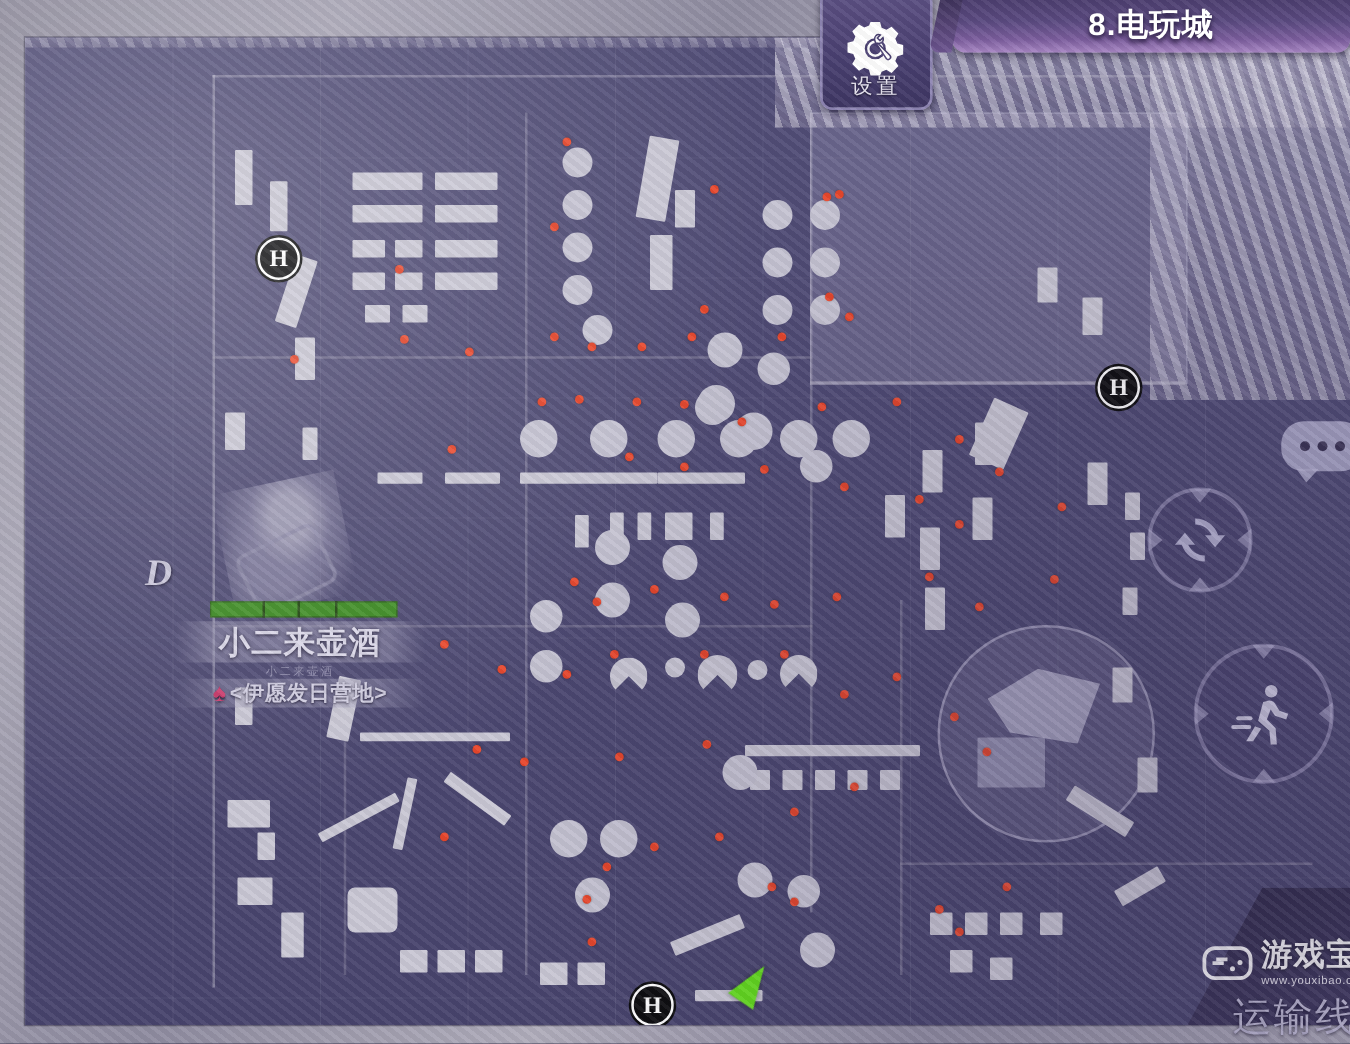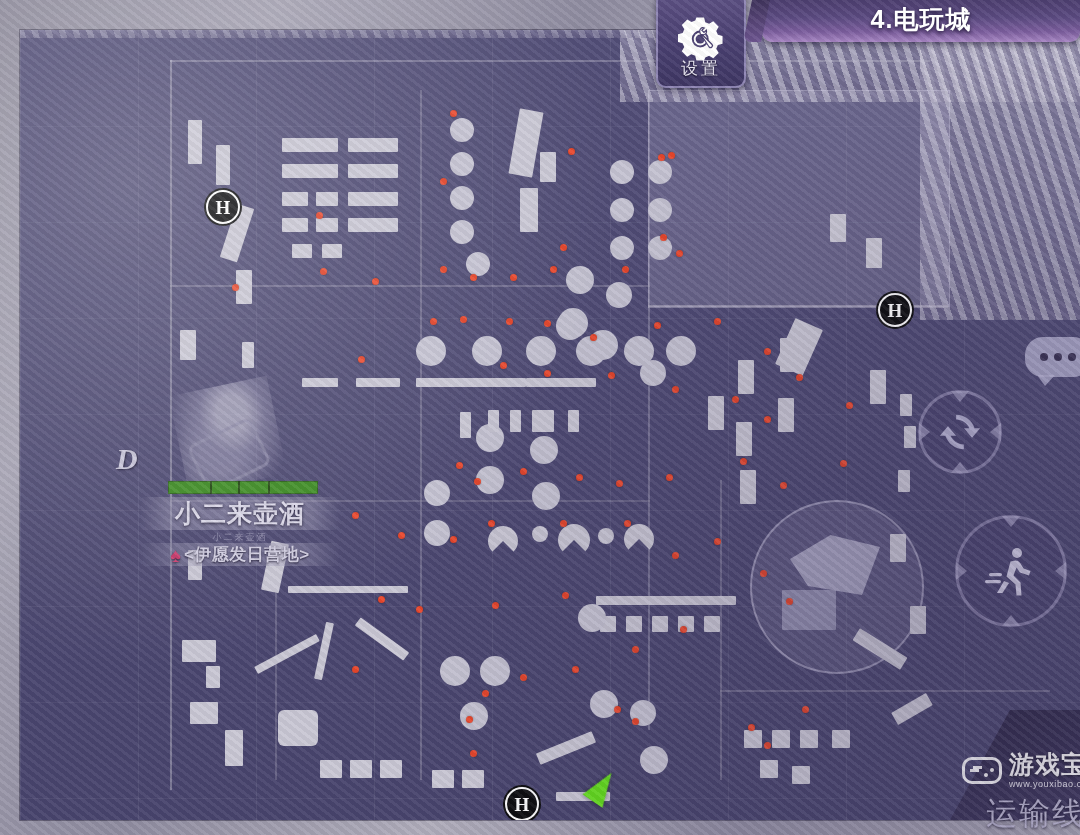--- a/index.html
+++ b/index.html
@@ -704,21 +704,21 @@
       <path fill="#ffffff" d="M26 2h10l1.6 6.1 5 2.1 5.4-3.2 7.1 7.1-3.2 5.4 2.1 5 6.1 1.6v10l-6.1 1.6-2.1 5 3.2 5.4-7.1 7.1-5.4-3.2-5 2.1L36 58H26l-1.6-6.1-5-2.1-5.4 3.2-7.1-7.1 3.2-5.4-2.1-5L2 33.8v-10l6.1-1.6 2.1-5L7 11.8l7.1-7.1 5.4 3.2 5-2.1z"></path>
       <circle cx="31" cy="30" r="11" fill="#4a4071"></circle>
       <circle cx="31" cy="30" r="8.5" fill="#ffffff"></circle>
       <circle cx="31" cy="30" r="6" fill="#4a4071"></circle>
       <path fill="#ffffff" stroke="#4a4071" stroke-width="1.6" d="M33 26c-3.5-3.5-3.2-7.8-1.4-9.6 1.1-1.1 3-1.4 4.6-.8l-3.1 3.1 2.8 2.8 3.1-3.1c.6 1.6.3 3.5-.8 4.6-1 1-2.7 1.6-4.4 1.4l12.4 12.4c1 1 1 2.6 0 3.6s-2.6 1-3.6 0z"></path>
     </svg>
     <span id="settings-label">设置</span>
   </div>
 
   <div id="title-banner">
-    <span id="title-text">4.电玩城</span>
+    <span id="title-text">8.电玩城</span>
   </div>
 
   <div id="chat-bubble">
     <i></i>
     <i></i>
     <i></i>
   </div>
 
   <div class="round-btn" id="btn-refresh">
     <span class="side-l"></span>

